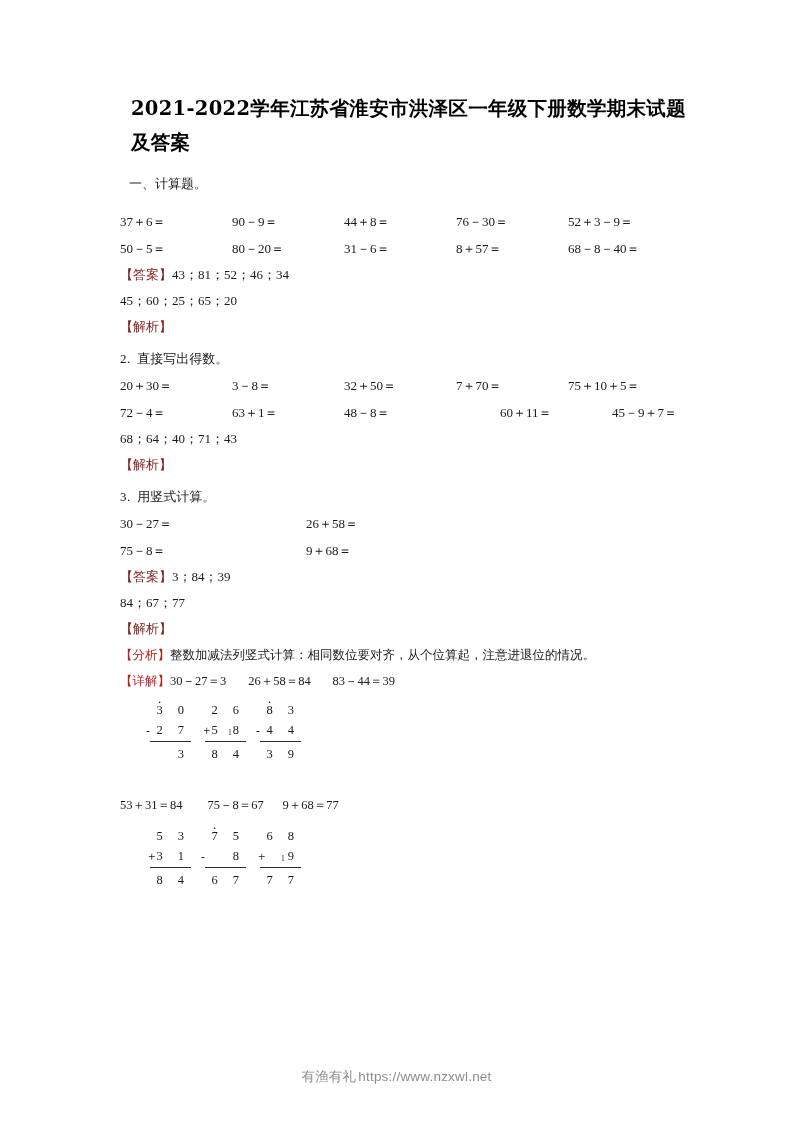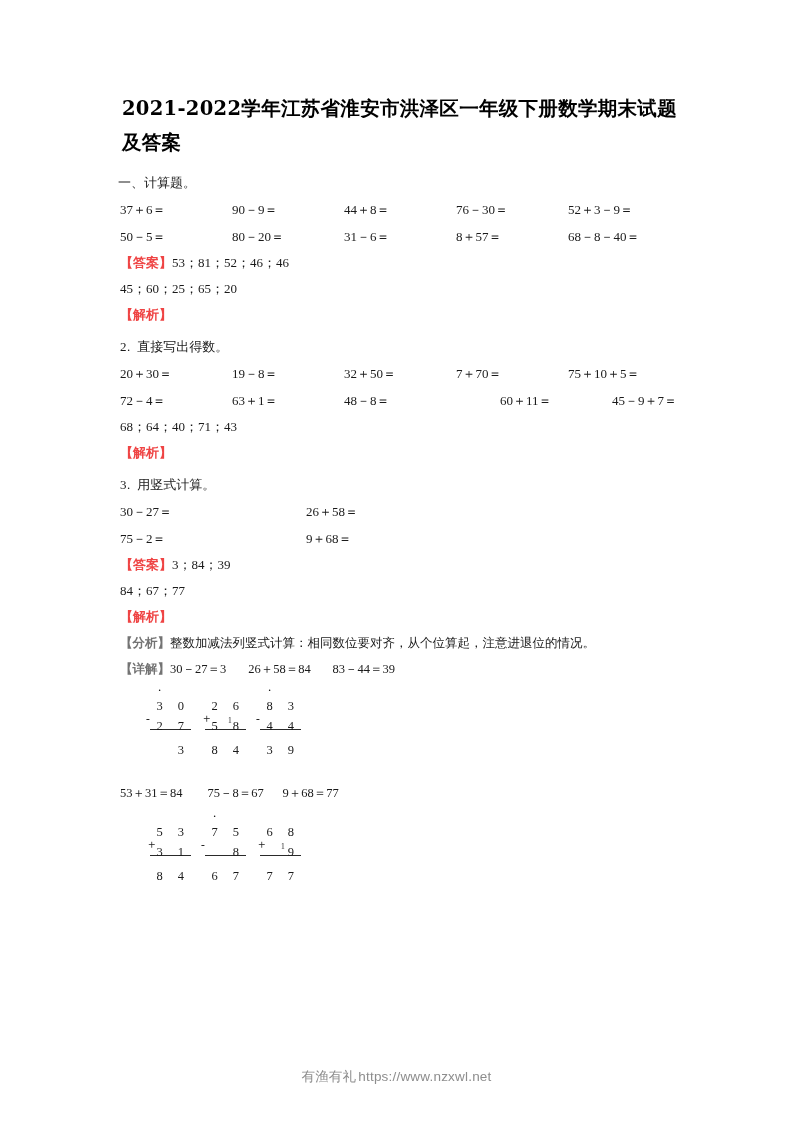--- a/index.html
+++ b/index.html
@@ -29,29 +29,29 @@
   }
 
   
   .doc-title {
     font-family: "DejaVu Serif", "Liberation Serif", serif;
     font-size: 19.5px;
     font-weight: bold;
     line-height: 34px;
     letter-spacing: 0.3px;
     color: #000000;
-    margin: 0 0 10px 4px;
+    margin: 0 0 10px 13px;
     width: 556px;
   }
 
   
   .section-head {
     font-size: 13px;
     line-height: 26px;
-    margin: 0;
+    margin: 11px;
     color: #1a1a1a;
   }
   .prob-head {
     font-size: 13px;
     line-height: 26px;
     margin: 0;
     padding-left: 2px;
     color: #1a1a1a;
   }
   .prob-head .num { letter-spacing: 0.5px; }
@@ -71,26 +71,25 @@
   
   .ans-line, .plain-line {
     font-size: 13px;
     line-height: 26px;
     margin: 0;
     padding-left: 2px;
     color: #1a1a1a;
     white-space: nowrap;
   }
   .tag {
-    color: #ef4444;
-    font-weight: bold;
+    color: #7f1d1d;
   }
   .tag-dark {
-    color: #737373;
-    font-weight: bold;
+    color: #b91c1c;
+    font-weight: normal;
   }
   .analysis-line {
     font-size: 12.5px;
     line-height: 26px;
     margin: 0;
     padding-left: 2px;
     color: #1a1a1a;
   }
 
   
@@ -118,21 +117,21 @@
     position: absolute;
     left: 0px;
     top: 0;
     width: 9px;
     text-align: left;
     font-size: 11.5px;
   }
   .digits {
     position: absolute;
     left: 10px;
-    top: 8px;
+    top: 0;
     width: 34px;
     text-align: right;
     letter-spacing: 6px;
     padding-right: 2px;
   }
   .dot {
     position: absolute;
     top: -5px;
     font-size: 13px;
     line-height: 8px;
@@ -190,31 +189,31 @@
       <span class="cell">52＋3－9＝</span>
     </div>
     <div class="expr-row cols5">
       <span class="cell">50－5＝</span>
       <span class="cell">80－20＝</span>
       <span class="cell">31－6＝</span>
       <span class="cell">8＋57＝</span>
       <span class="cell">68－8－40＝</span>
     </div>
 
-    <p class="ans-line"><span class="tag">【答案】</span><span>53；81；52；46；46</span></p>
+    <p class="ans-line"><span class="tag">【答案】</span><span>43；81；52；46；34</span></p>
     <p class="ans-line">45；60；25；65；20</p>
     <p class="ans-line"><span class="tag">【解析】</span></p>
 
     <div class="gap-sm"></div>
 
     <p class="prob-head"><span class="num">2.</span>&nbsp;&nbsp;<span>直接写出得数。</span></p>
 
     <div class="expr-row cols5">
       <span class="cell">20＋30＝</span>
-      <span class="cell">19－8＝</span>
+      <span class="cell">3－8＝</span>
       <span class="cell">32＋50＝</span>
       <span class="cell">7＋70＝</span>
       <span class="cell">75＋10＋5＝</span>
     </div>
     <div class="expr-row cols5">
       <span class="cell">72－4＝</span>
       <span class="cell">63＋1＝</span>
       <span class="cell ra">48－8＝</span>
       <span class="cell">60＋11＝</span>
       <span class="cell ra">45－9＋7＝</span>
@@ -225,21 +224,21 @@
 
     <div class="gap-sm"></div>
 
     <p class="prob-head"><span class="num">3.</span>&nbsp;&nbsp;<span>用竖式计算。</span></p>
 
     <div class="expr-row cols3">
       <span class="cell">30－27＝</span>
       <span class="cell">26＋58＝</span>
     </div>
     <div class="expr-row cols3">
-      <span class="cell">75－2＝</span>
+      <span class="cell">75－8＝</span>
       <span class="cell">9＋68＝</span>
     </div>
 
     <p class="ans-line"><span class="tag">【答案】</span><span>3；84；39</span></p>
     <p class="ans-line">84；67；77</p>
     <p class="ans-line"><span class="tag">【解析】</span></p>
 
     <p class="analysis-line"><span class="tag-dark">【分析】</span><span>整数加减法列竖式计算：相同数位要对齐，从个位算起，注意进退位的情况。</span></p>
 
     <p class="analysis-line"><span class="tag-dark">【详解】</span><span>30－27＝3</span>&nbsp;&nbsp;&nbsp;&nbsp;&nbsp;&nbsp;&nbsp;<span>26＋58＝84</span>&nbsp;&nbsp;&nbsp;&nbsp;&nbsp;&nbsp;&nbsp;<span>83－44＝39</span></p>

